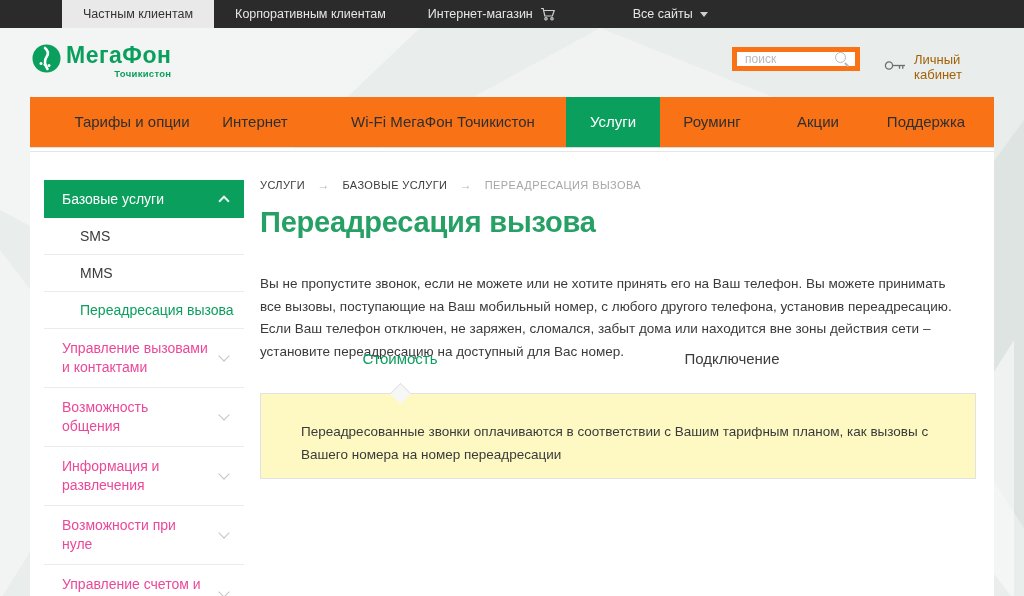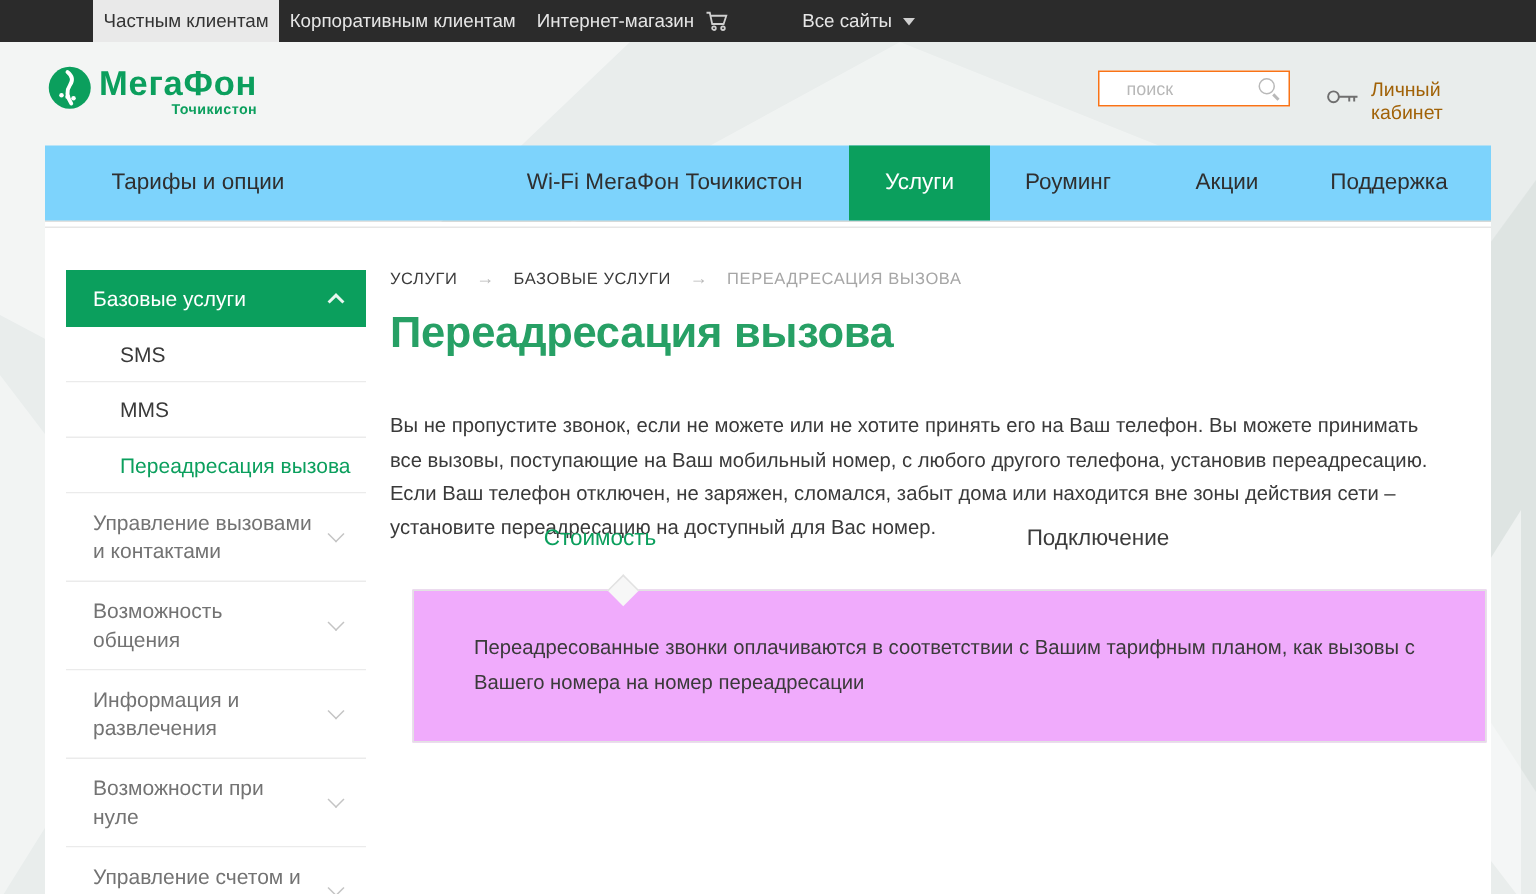--- a/index.html
+++ b/index.html
@@ -20,40 +20,40 @@
   .poly4 { left:0; top:250px; width:120px; height:350px; background:rgba(255,255,255,.4); clip-path:polygon(0 0,100% 45%,0 100%); }
   .poly5 { right:10px; top:340px; width:90px; height:260px; background:rgba(255,255,255,.5); clip-path:polygon(100% 0,0 55%,100% 100%); }
 
   
   .topbar {
     position:absolute; top:0; left:0; width:1024px; height:28px;
     background:#2b2b2b; display:flex; align-items:stretch; z-index:5;
   }
   .topbar .tab {
     display:flex; align-items:center; gap:7px;
-    padding:0 7px; font-size:12.5px; color:#e6e6e6; cursor:pointer; white-space:nowrap;
+    padding:0 21px; font-size:12.5px; color:#e6e6e6; cursor:pointer; white-space:nowrap;
   }
   .topbar .tab.active { background:#e9e9e9; color:#333; margin-left:62px; }
   .topbar .tab.sites { margin-left:34px; }
   .caret-down {
     width:0; height:0; border-left:4px solid transparent; border-right:4px solid transparent;
     border-top:5px solid #cfcfcf; display:inline-block;
   }
   .cart-icon svg { display:block; }
 
   
   .header { position:absolute; top:28px; left:0; width:968px; height:69px; z-index:4; }
   .logo { position:absolute; left:32px; top:14px; display:flex; cursor:pointer; }
   .logo-mark { width:29px; height:29px; margin-top:2px; }
   .logo-textwrap { margin-left:5px; }
   .logo-name { font-size:23px; font-weight:700; color:#0b9f5d; letter-spacing:.5px; line-height:26px; }
   .logo-region { font-size:9.5px; font-weight:700; color:#0b9f5d; text-align:right; margin-top:0; letter-spacing:.3px; }
   .search-box {
     position:absolute; left:732px; top:19px; width:128px; height:24px;
-    background:#fff; border:1px solid #f97316; display:flex; align-items:center;padding-left:10px;
+    background:#fff; border:5px solid #f97316; display:flex; align-items:center;
   }
   .search-box input {
     border:none; outline:none; background:transparent; flex:1; min-width:0;
     font-family:"Liberation Sans", sans-serif; font-size:12px; color:#777; padding:0 4px 0 8px;
   }
   .search-box input::placeholder { color:#b8b8b8; }
   .search-icon { position:relative; width:16px; height:16px; margin-right:5px; cursor:pointer; flex:0 0 auto; }
   .search-icon::before {
     content:""; position:absolute; left:1px; top:1px; width:9px; height:9px;
     border:1.5px solid #b9b9b9; border-radius:50%;
@@ -61,21 +61,21 @@
   .search-icon::after {
     content:""; position:absolute; left:11px; top:11px; width:5px; height:1.5px;
     background:#b9b9b9; transform:rotate(45deg); transform-origin:left center;
   }
   .account { position:absolute; left:884px; top:24px; display:flex; align-items:center; gap:7px; cursor:pointer; }
   .account-label { font-size:13px; color:#a16207; }
 
   
   .nav {
     position:absolute; top:97px; left:30px; width:964px; height:50px;
-    background:#7dd3fc; z-index:4; box-shadow:0 1px 0 rgba(0,0,0,.08);
+    background:#f97316; z-index:4; box-shadow:0 1px 0 rgba(0,0,0,.08);
   }
   .nav .nav-item {
     position:absolute; top:0; height:50px; line-height:50px;
     font-size:15px; color:#2f2f2f; cursor:pointer; transform:translateX(-50%); white-space:nowrap;
   }
   .nav .nav-item.active {
     transform:none; text-align:center; background:#0b9f5d; color:#fff;
   }
 
   
@@ -90,40 +90,40 @@
   }
   .chev { position:absolute; right:16px; width:8px; height:8px; }
   .chev-up { top:17px; border-left:2px solid rgba(255,255,255,.9); border-top:2px solid rgba(255,255,255,.9); transform:rotate(45deg); }
   .chev-down { top:50%; margin-top:-6px; border-right:1.5px solid #c4c4c4; border-bottom:1.5px solid #c4c4c4; transform:rotate(45deg); }
   .side-sub {
     height:37px; line-height:36px; padding-left:36px; color:#3a3a3a;
     border-bottom:1px solid #ebebeb; cursor:pointer; background:#fff;
   }
   .side-sub.active { color:#0b9f5d; }
   .side-group {
-    padding:10px 36px 10px 18px; line-height:19px; color:#737373;
+    padding:10px 36px 10px 18px; line-height:19px; color:#ec4899;
     border-bottom:1px solid #ebebeb; position:relative; cursor:pointer; background:#fff;
   }
 
   
   .content { position:absolute; left:260px; top:148px; width:716px; height:448px; z-index:4; }
   .breadcrumb { position:absolute; top:30px; left:0; font-size:11px; letter-spacing:.4px; color:#3c3c3c; white-space:nowrap; }
   .breadcrumb .sep { color:#b8b8b8; margin:0 9px; font-size:12px; }
   .breadcrumb .crumb { cursor:pointer; }
   .breadcrumb .crumb.current { color:#a6a6a6; cursor:default; }
   .page-title { position:absolute; top:58px; left:0; font-size:29px; font-weight:700; color:#27a065; letter-spacing:-.2px; }
   .intro { position:absolute; top:112px; left:0; width:700px;margin-top:13px; }
   .intro p { font-size:13.5px; line-height:22.5px; color:#3a3a3a; }
   .tabs { position:absolute; top:202px; left:0; width:100%; height:28px; }
   .tabs .tab-label { position:absolute; top:0; transform:translateX(-50%); font-size:15px; color:#3c3c3c; cursor:pointer; white-space:nowrap; }
   .tabs .tab-label.active { color:#0b9f5d; }
   .tab1 { left:140px; } .tab2 { left:472px; }
   .panel {
-    position:absolute; top:245px; left:15px; width:716px; height:102px;
-    background:#f0abfc; border:1px solid #e2e2e2;
+    position:absolute; top:245px; left:0; width:716px; height:86px;
+    background:#fef9c3; border:1px solid #e2e2e2;
   }
   .panel::before {
     content:""; position:absolute; left:132px; top:-8px; width:14px; height:14px;
     background:#f7f7f7; border-left:1px solid #e2e2e2; border-top:1px solid #e2e2e2;
     transform:rotate(45deg);
   }
   .panel-text { padding:26px 40px 0 40px; font-size:13.5px; line-height:23px; color:#3a3a3a; }
 </style>
 </head>
 <body>
@@ -186,20 +186,21 @@
         <path d="M8.6 6.5 H21"></path>
         <path d="M15.5 6.5 v3.2 M18.8 6.5 v3.2"></path>
       </svg>
     </span>
     <span class="account-label">Личный кабинет</span>
   </div>
 </div>
 
 <div class="nav">
   <span class="nav-item" style="left:102px">Тарифы и опции</span>
+  <span class="nav-item" style="left:225px">Интернет</span>
   <span class="nav-item" style="left:413px">Wi-Fi МегаФон Точикистон</span>
   <span class="nav-item active" style="left:536px; width:94px">Услуги</span>
   <span class="nav-item" style="left:682px">Роуминг</span>
   <span class="nav-item" style="left:788px">Акции</span>
   <span class="nav-item" style="left:896px">Поддержка</span>
 </div>
 
 <div class="main"></div>
 
 <div class="sidebar">

